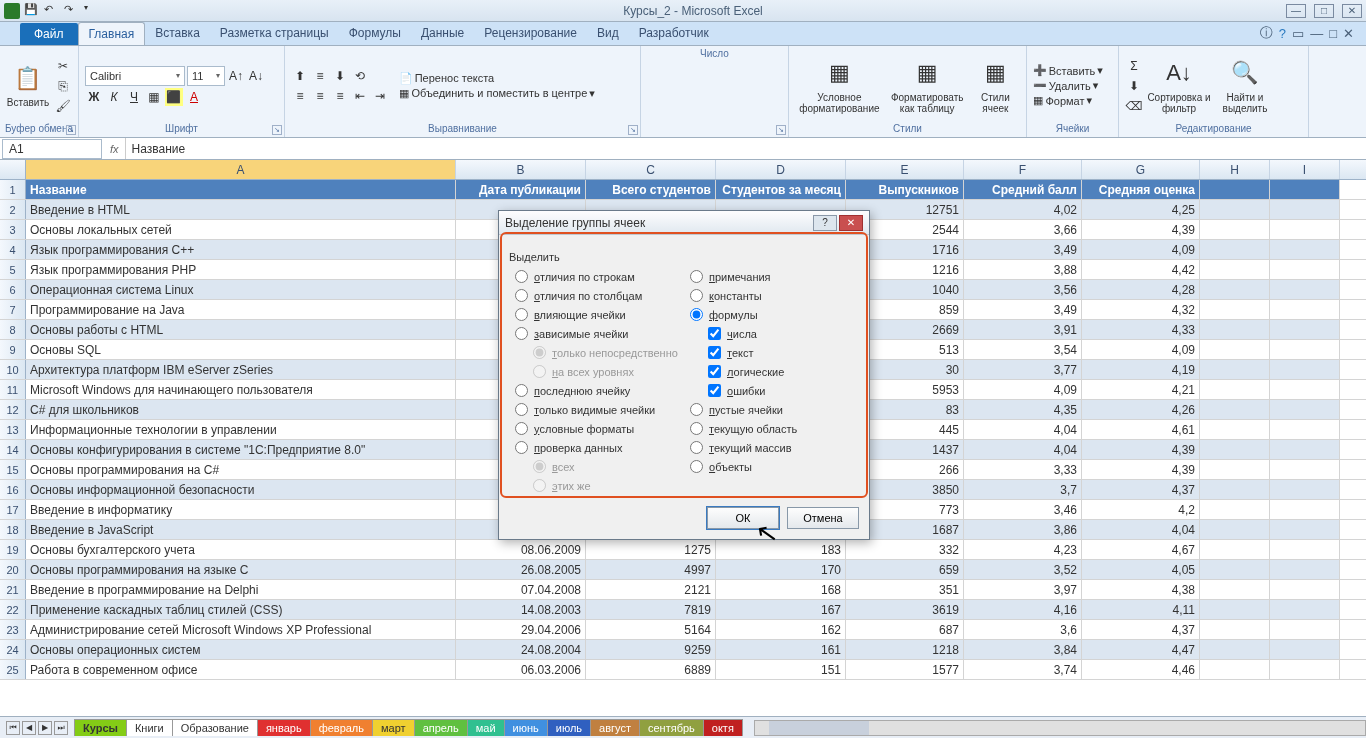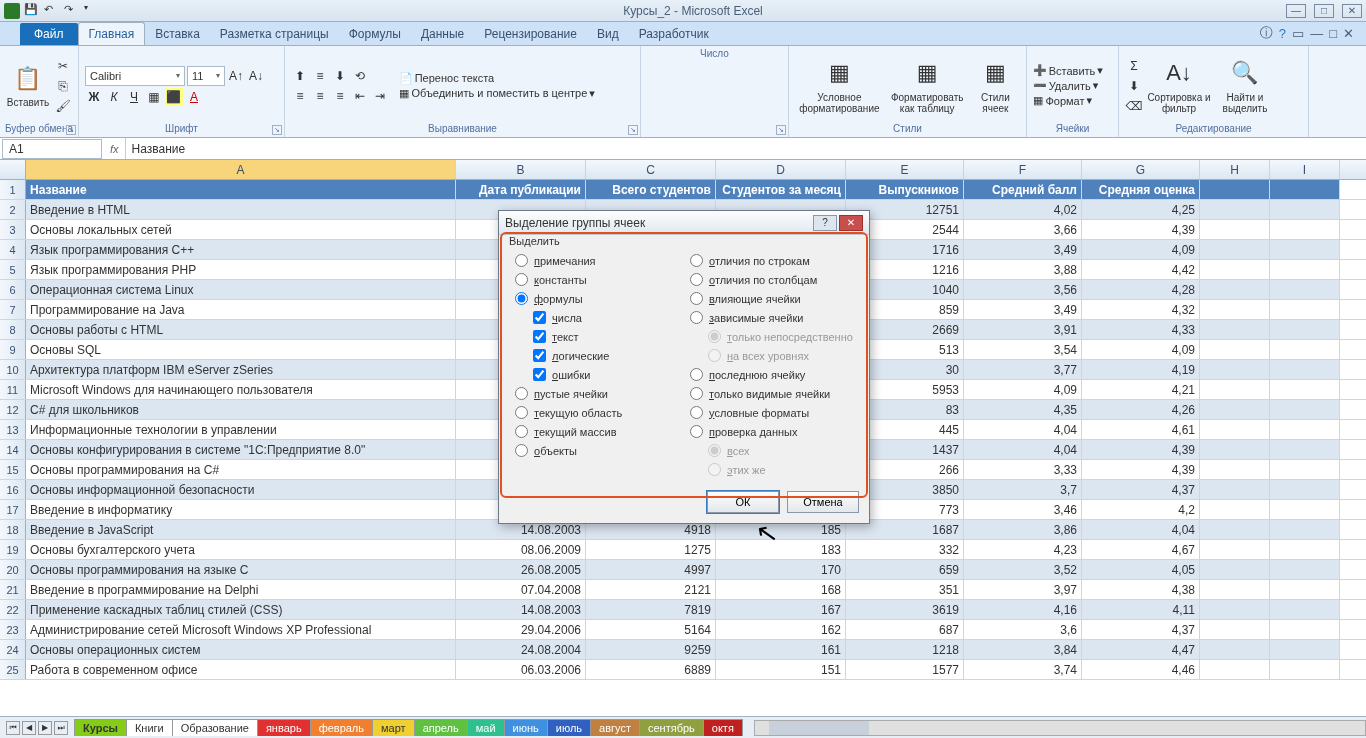--- a/index.html
+++ b/index.html
@@ -65,21 +65,21 @@
 .stab.c-red { background: #e03030; color: #fff; } .stab.c-ora { background: #f08030; color: #fff; } .stab.c-yel { background: #f0d030; } .stab.c-grn { background: #60c040; color: #fff; } .stab.c-teal { background: #30c090; color: #fff; } .stab.c-blue { background: #4090e0; color: #fff; } .stab.c-blu2 { background: #3060c0; color: #fff; } .stab.c-brn { background: #c08040; color: #fff; } .stab.c-olv { background: #90a040; color: #fff; } .stab.c-red2 { background: #c02020; color: #fff; }
 .hscroll { flex: 1; margin-left: 12px; height: 16px; background: #e0e0e0; border: 1px solid #aaa; position: relative; }
 .hscroll .thumb { position: absolute; left: 14px; top: 0; width: 100px; height: 100%; background: #c8d0dc; }
 
 
 .dialog { position: absolute; left: 498px; top: 210px; width: 372px; background: #f0f0f0; border: 1px solid #6a7a8a; box-shadow: 2px 3px 10px rgba(0,0,0,.3); }
 .dialog .dtitle { height: 24px; background: linear-gradient(#fdfdfe,#e0e8ef); display: flex; align-items: center; padding: 0 6px; font-size: 12px; border-bottom: 1px solid #c0c8d0; }
 .dialog .dtitle .dtbtns { margin-left: auto; display: flex; gap: 2px; }
 .dtbtn { width: 24px; height: 16px; border: 1px solid #8a98a8; display: flex; align-items: center; justify-content: center; font-size: 10px; background: #dde6ee; }
 .dtbtn.close { background: #c94f4f; color: #fff; border-color: #a03030; }
-.dialog .dbody { padding: 0 10px 4px; }
+.dialog .dbody { padding: 16px 10px 4px; }
 .dialog .dheading { font-size: 11px; margin-bottom: 4px; }
 .dialog .cols { display: flex; }
 .dialog .col { flex: 1; }
 .dialog .opt { display: flex; align-items: center; gap: 6px; font-size: 11px; height: 19px; padding-left: 6px; }
 .dialog .opt.sub { padding-left: 24px; }
 .dialog .opt input { margin: 0; }
 .dialog .opt.dis { color: #999; }
 .dialog .opt .ul { text-decoration: underline; }
 .dialog .dfooter { padding: 8px 10px 10px; display: flex; justify-content: flex-end; gap: 8px; }
 .dialog .dbtn { width: 72px; height: 22px; border: 1px solid #8898a8; background: linear-gradient(#fdfdfd,#e4e8ec); font-size: 11px; }
@@ -103,21 +103,21 @@
   <div class="title">Курсы_2 - Microsoft Excel</div>
   <div class="winbtns">
     <span>—</span>
     <span>□</span>
     <span>✕</span>
   </div>
 </div>
 
 <div class="ribbontabs">
   <div class="filetab">Файл</div>
-  <div id="rtabs" style="display: flex; align-items: center;">
+  <div id="rtabs" style="display: flex;">
       <div class="rtab active">Главная</div>
       <div class="rtab">Вставка</div>
       <div class="rtab">Разметка страницы</div>
       <div class="rtab">Формулы</div>
       <div class="rtab">Данные</div>
       <div class="rtab">Рецензирование</div>
       <div class="rtab">Вид</div>
       <div class="rtab">Разработчик</div>
     </div>
   <div class="ribicons">
@@ -614,20 +614,70 @@
   <div class="dtitle">
     <span>Выделение группы ячеек</span>
     <div class="dtbtns">
       <div class="dtbtn">?</div>
       <div class="dtbtn close">✕</div>
     </div>
   </div>
   <div class="dbody">
     <div class="dheading">Выделить</div>
     <div class="cols">
+      <div class="col" id="dlg-right">
+          <label class="opt">
+            <input type="radio" style="">
+            <span><span class="ul">о</span>тличия по строкам</span>
+          </label>
+          <label class="opt">
+            <input type="radio" style="">
+            <span><span class="ul">о</span>тличия по столбцам</span>
+          </label>
+          <label class="opt">
+            <input type="radio" style="">
+            <span><span class="ul">в</span>лияющие ячейки</span>
+          </label>
+          <label class="opt">
+            <input type="radio" style="">
+            <span><span class="ul">з</span>ависимые ячейки</span>
+          </label>
+          <label class="opt sub dis">
+            <input type="radio" disabled="" checked="" style="">
+            <span><span class="ul">т</span>олько непосредственно</span>
+          </label>
+          <label class="opt sub dis">
+            <input type="radio" disabled="" style="">
+            <span><span class="ul">н</span>а всех уровнях</span>
+          </label>
+          <label class="opt">
+            <input type="radio" style="">
+            <span><span class="ul">п</span>оследнюю ячейку</span>
+          </label>
+          <label class="opt">
+            <input type="radio" style="">
+            <span><span class="ul">т</span>олько видимые ячейки</span>
+          </label>
+          <label class="opt">
+            <input type="radio" style="">
+            <span><span class="ul">у</span>словные форматы</span>
+          </label>
+          <label class="opt">
+            <input type="radio" style="">
+            <span><span class="ul">п</span>роверка данных</span>
+          </label>
+          <label class="opt sub dis">
+            <input type="radio" disabled="" checked="" style="">
+            <span><span class="ul">в</span>сех</span>
+          </label>
+          <label class="opt sub dis">
+            <input type="radio" disabled="" style="">
+            <span><span class="ul">э</span>тих же</span>
+          </label>
+        </div>
       <div class="col" id="dlg-left">
           <label class="opt">
             <input type="radio" style="">
             <span><span class="ul">п</span>римечания</span>
           </label>
           <label class="opt">
             <input type="radio" style="">
             <span><span class="ul">к</span>онстанты</span>
           </label>
           <label class="opt">
@@ -660,70 +710,20 @@
           </label>
           <label class="opt">
             <input type="radio" style="">
             <span><span class="ul">т</span>екущий массив</span>
           </label>
           <label class="opt">
             <input type="radio" style="">
             <span><span class="ul">о</span>бъекты</span>
           </label>
         </div>
-      <div class="col" id="dlg-right">
-          <label class="opt">
-            <input type="radio" style="">
-            <span><span class="ul">о</span>тличия по строкам</span>
-          </label>
-          <label class="opt">
-            <input type="radio" style="">
-            <span><span class="ul">о</span>тличия по столбцам</span>
-          </label>
-          <label class="opt">
-            <input type="radio" style="">
-            <span><span class="ul">в</span>лияющие ячейки</span>
-          </label>
-          <label class="opt">
-            <input type="radio" style="">
-            <span><span class="ul">з</span>ависимые ячейки</span>
-          </label>
-          <label class="opt sub dis">
-            <input type="radio" disabled="" checked="" style="">
-            <span><span class="ul">т</span>олько непосредственно</span>
-          </label>
-          <label class="opt sub dis">
-            <input type="radio" disabled="" style="">
-            <span><span class="ul">н</span>а всех уровнях</span>
-          </label>
-          <label class="opt">
-            <input type="radio" style="">
-            <span><span class="ul">п</span>оследнюю ячейку</span>
-          </label>
-          <label class="opt">
-            <input type="radio" style="">
-            <span><span class="ul">т</span>олько видимые ячейки</span>
-          </label>
-          <label class="opt">
-            <input type="radio" style="">
-            <span><span class="ul">у</span>словные форматы</span>
-          </label>
-          <label class="opt">
-            <input type="radio" style="">
-            <span><span class="ul">п</span>роверка данных</span>
-          </label>
-          <label class="opt sub dis">
-            <input type="radio" disabled="" checked="" style="">
-            <span><span class="ul">в</span>сех</span>
-          </label>
-          <label class="opt sub dis">
-            <input type="radio" disabled="" style="">
-            <span><span class="ul">э</span>тих же</span>
-          </label>
-        </div>
     </div>
   </div>
   <div class="dfooter">
     <button class="dbtn primary">ОК</button>
     <button class="dbtn">Отмена</button>
   </div>
 </div>
 
 <div class="highlight-box"></div>
 <div class="cursor">↖</div>

